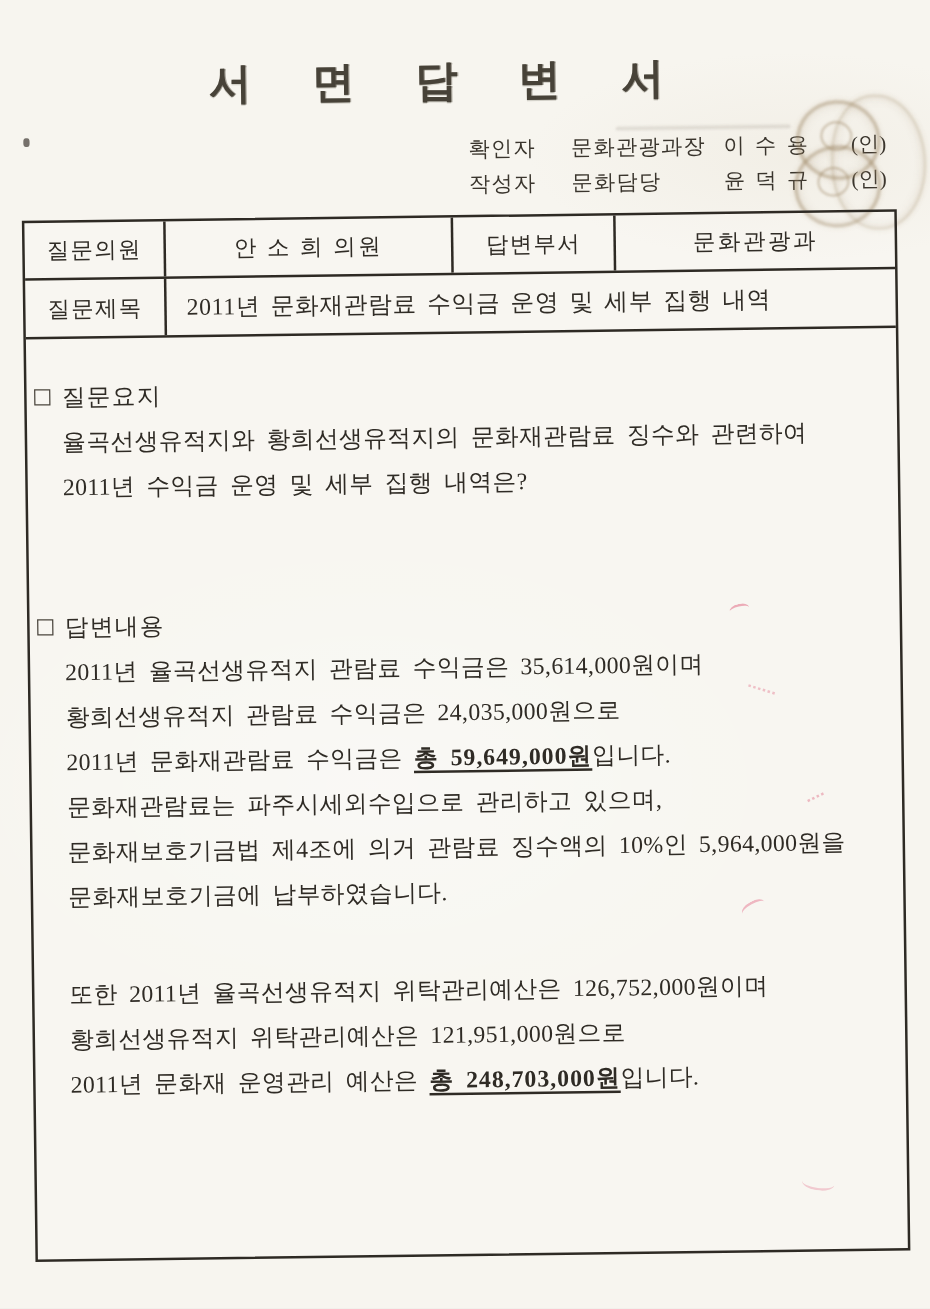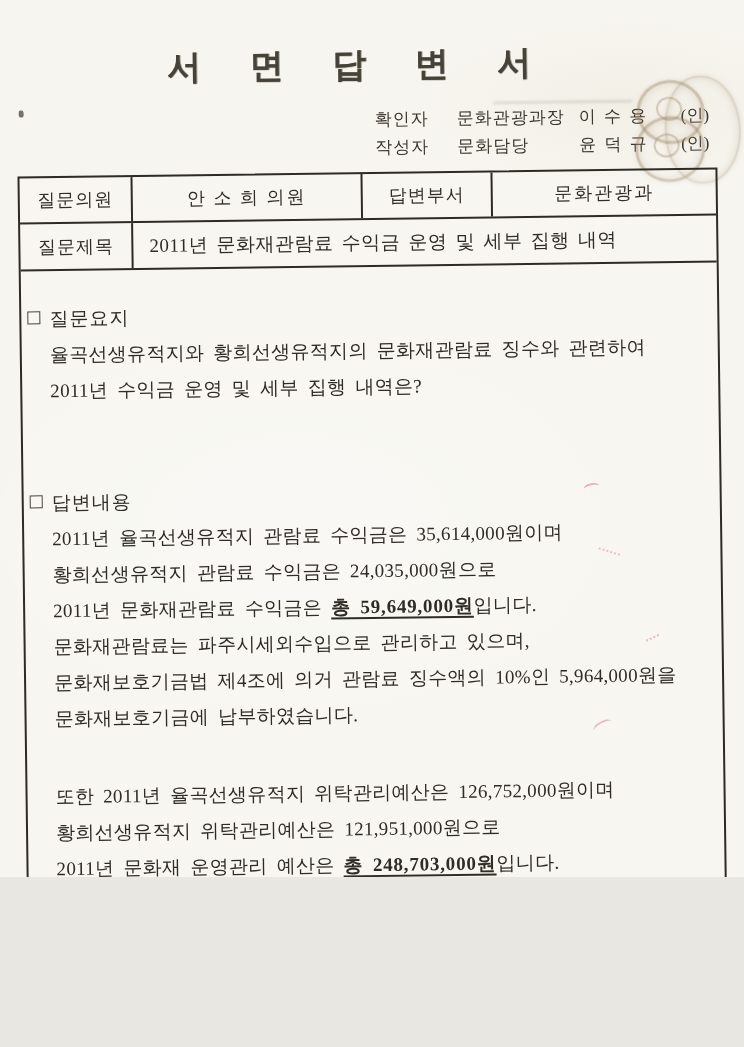--- a/index.html
+++ b/index.html
@@ -4,21 +4,21 @@
 <style>
   html,body{margin:0;padding:0;}
   body{
     width:744px;height:1047px;
     background:#e9e7e2;
     font-family:"Liberation Serif","DejaVu Serif",serif;
     overflow:hidden;
   }
   .page{
     position:relative;
-    width:744px;height:877px;
+    width:744px;height:1047px;
     background:
       radial-gradient(ellipse 300px 120px at 85% 12%, rgba(220,210,190,0.18), transparent 70%),
       radial-gradient(ellipse 500px 300px at 40% 60%, rgba(255,255,255,0.35), transparent 70%),
       #f7f5ef;
     overflow:hidden;
     color:#302c26;
   }
   .skew{
     position:absolute;inset:0;
     transform:rotate(-0.75deg);

